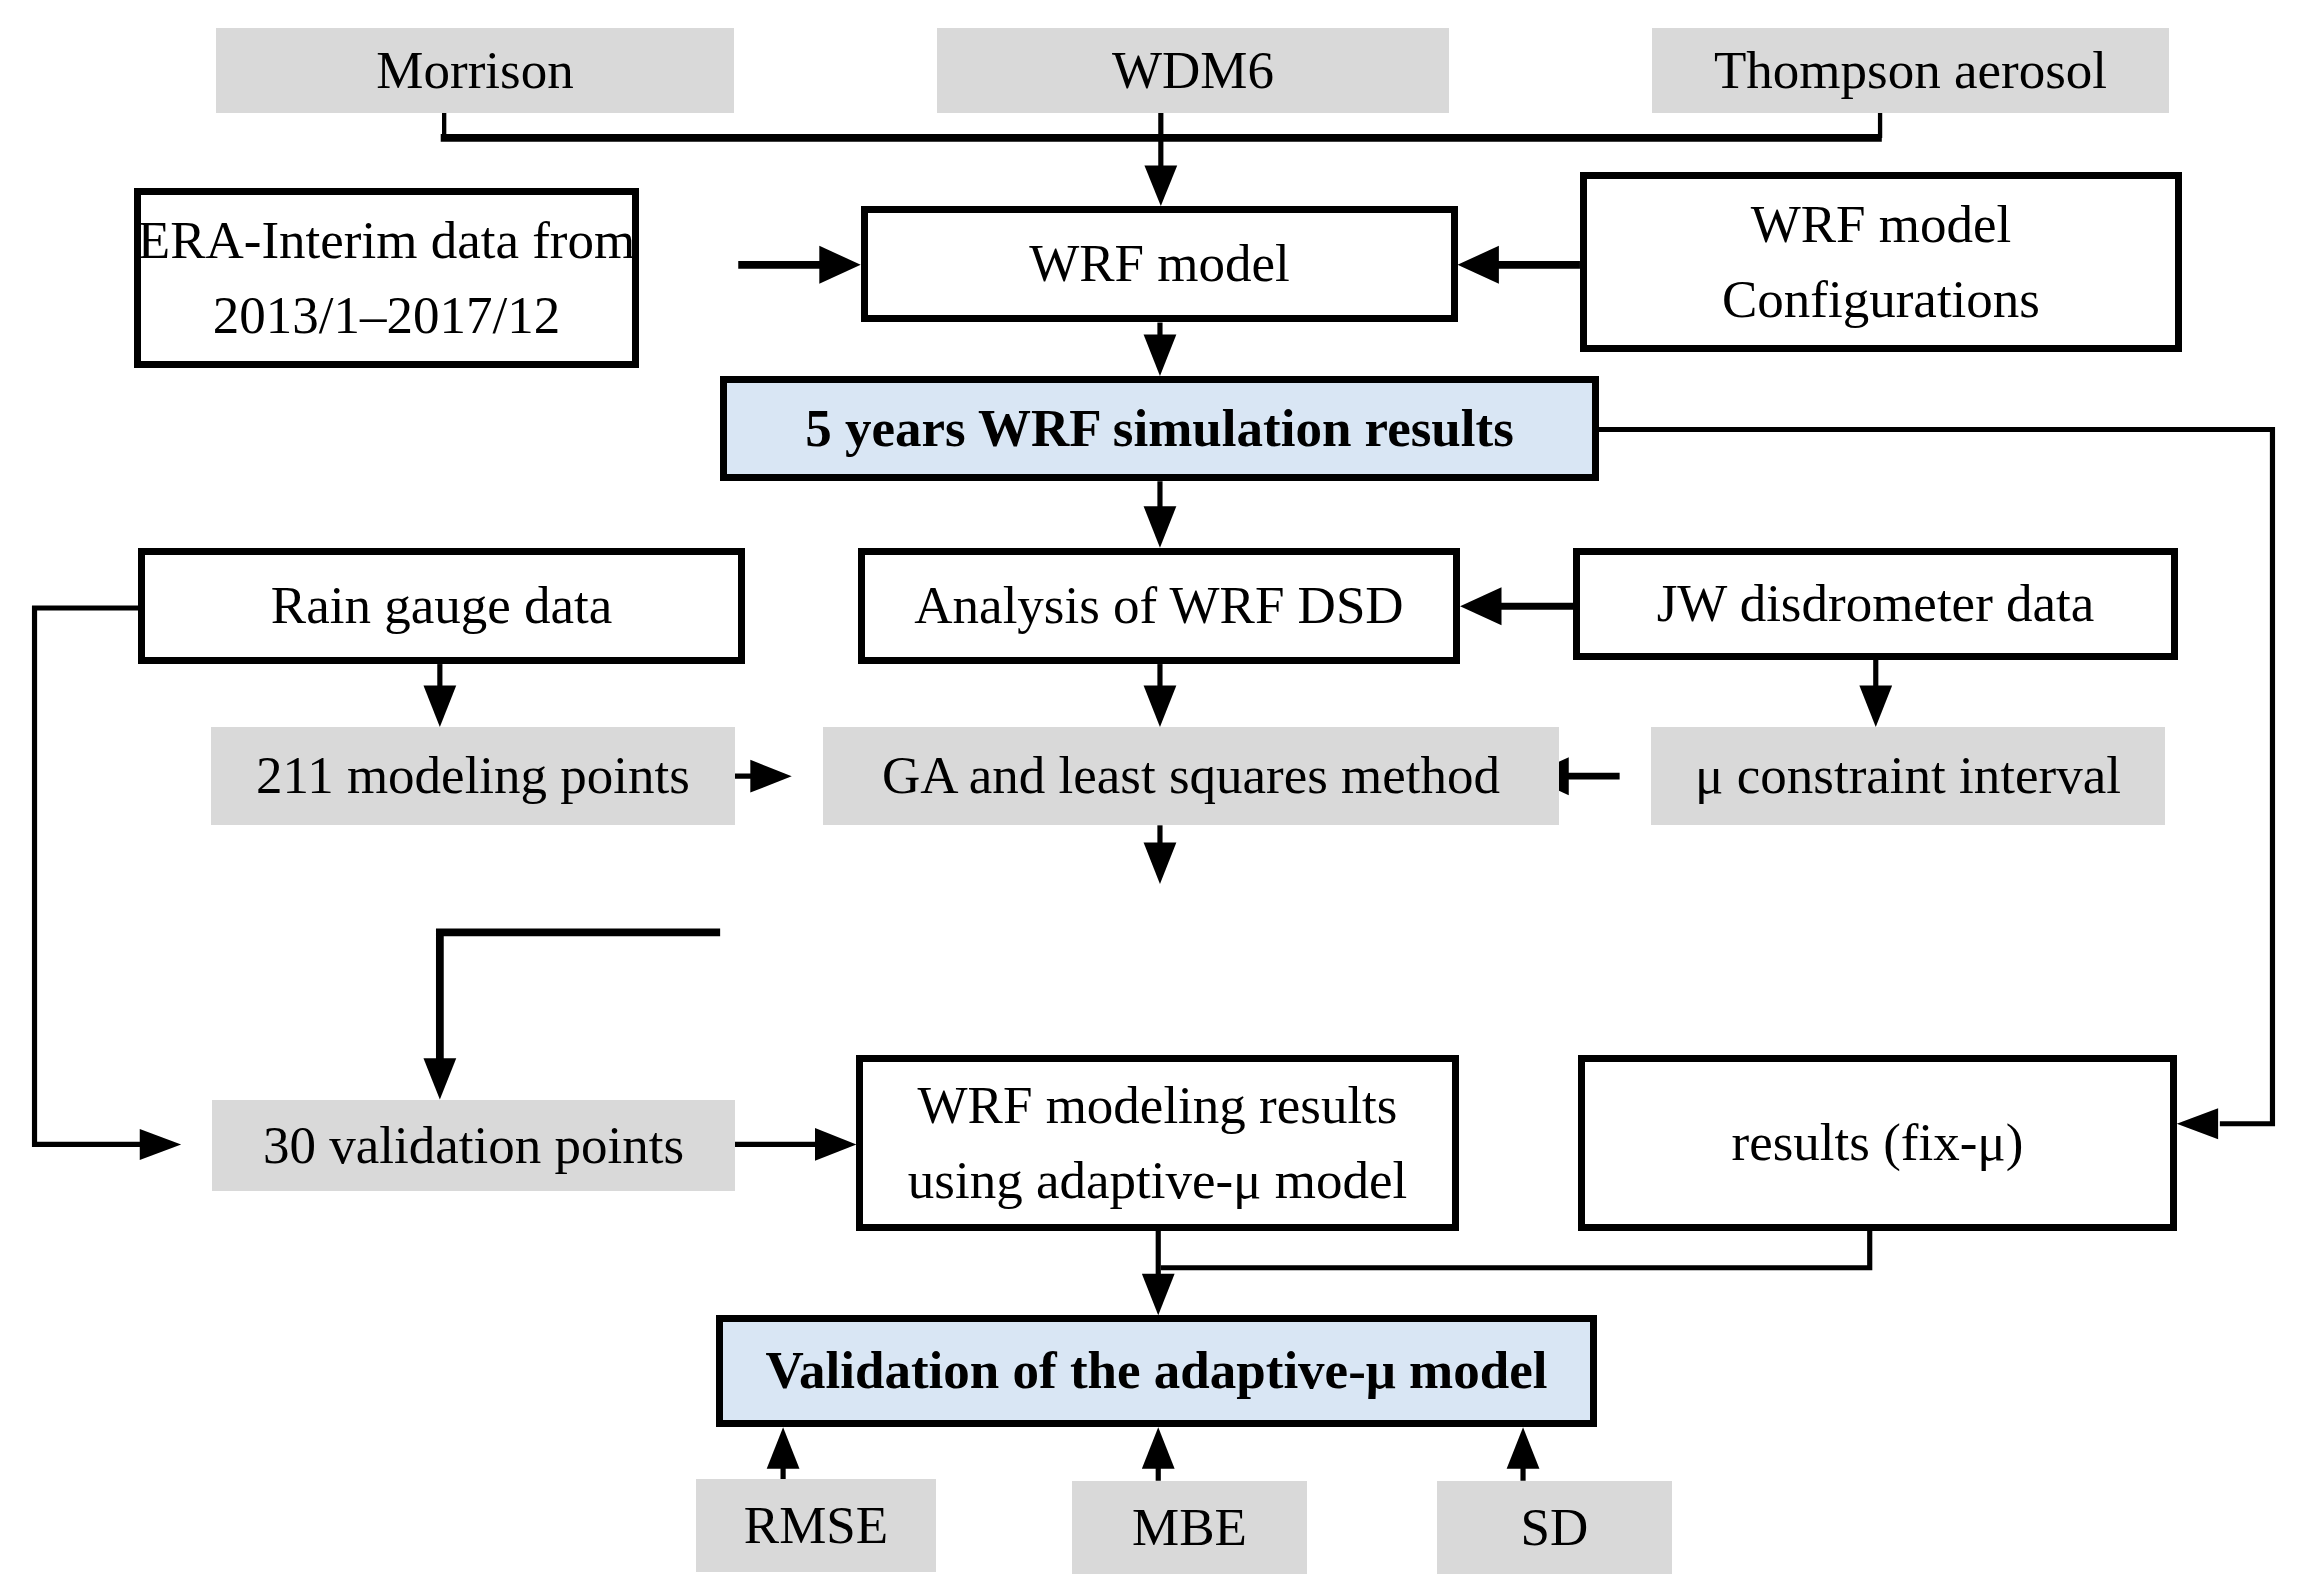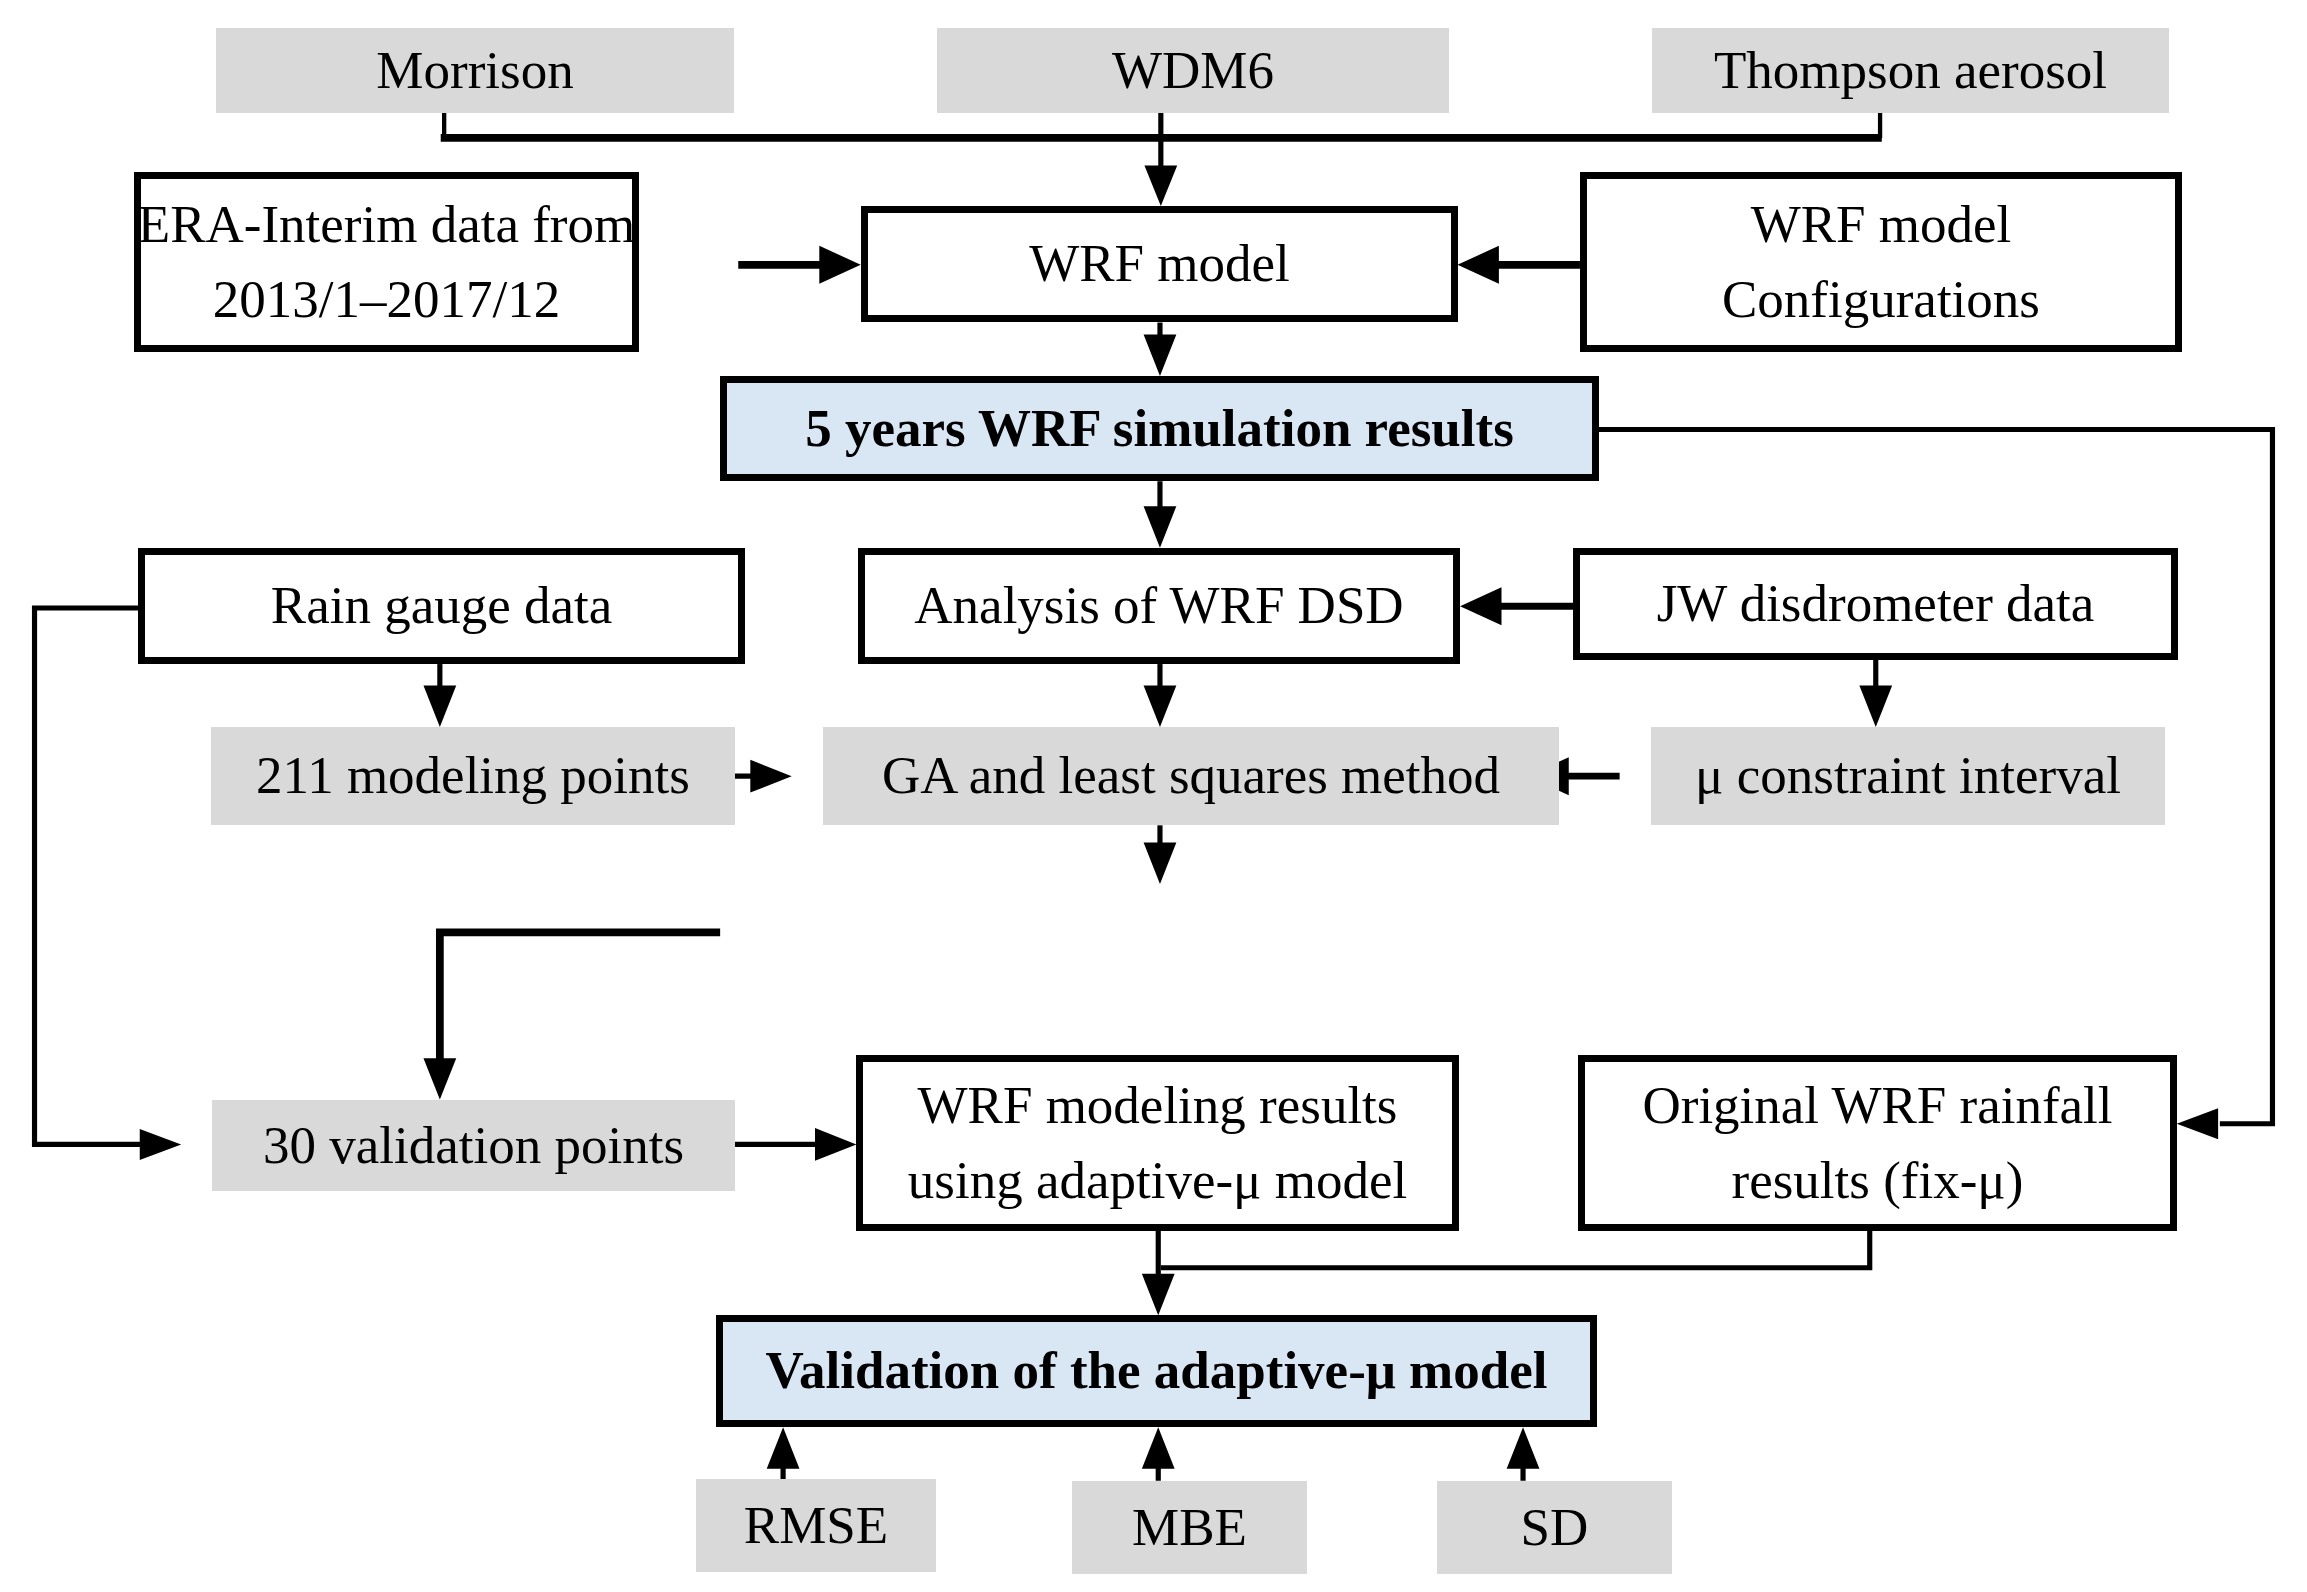--- a/index.html
+++ b/index.html
@@ -146,21 +146,21 @@
   </div>
 
   <div class="node gray" style="left:906px; top:28px; width:512px; height:85px">
     <span class="line">WDM6</span>
   </div>
 
   <div class="node gray" style="left:1621px; top:28px; width:517px; height:85px">
     <span class="line">Thompson aerosol</span>
   </div>
 
-  <div class="node white" style="left:134px; top:172px; width:505px; height:180px">
+  <div class="node white" style="left:134px; top:188px; width:505px; height:180px">
     <span class="line">ERA-Interim data from</span>
     <span class="line">2013/1–2017/12</span>
   </div>
 
   <div class="node white" style="left:861px; top:206px; width:597px; height:116px">
     <span class="line">WRF model</span>
   </div>
 
   <div class="node white" style="left:1580px; top:172px; width:602px; height:180px">
     <span class="line">WRF model</span>
@@ -199,21 +199,20 @@
   <div class="node gray" style="left:181px; top:1100px; width:523px; height:91px">
     <span class="line">30 validation points</span>
   </div>
 
   <div class="node white" style="left:856px; top:1055px; width:603px; height:176px">
     <span class="line">WRF modeling results</span>
     <span class="line">using adaptive-μ model</span>
   </div>
 
   <div class="node white" style="left:1578px; top:1055px; width:599px; height:176px">
-    <span class="line">Original WRF rainfall</span>
     <span class="line">results (fix-μ)</span>
   </div>
 
   <div class="node blue" style="left:716px; top:1315px; width:881px; height:112px">
     <span class="line">Validation of the adaptive-μ model</span>
   </div>
 
   <div class="node gray" style="left:665px; top:1479px; width:240px; height:93px">
     <span class="line">RMSE</span>
   </div>

